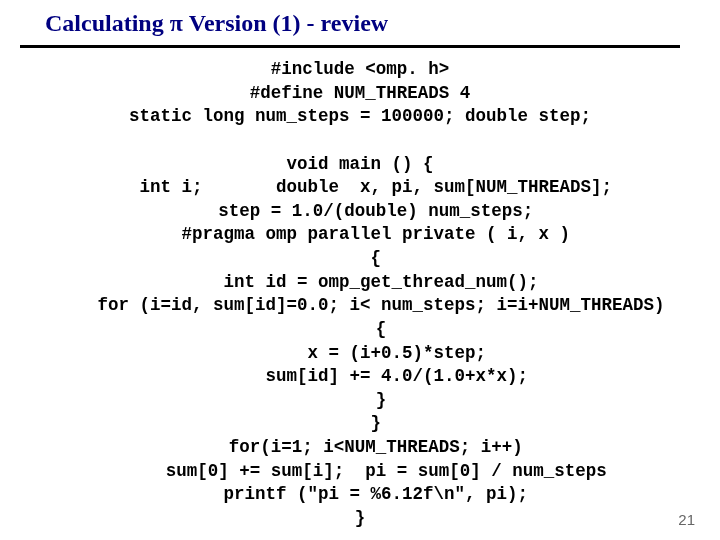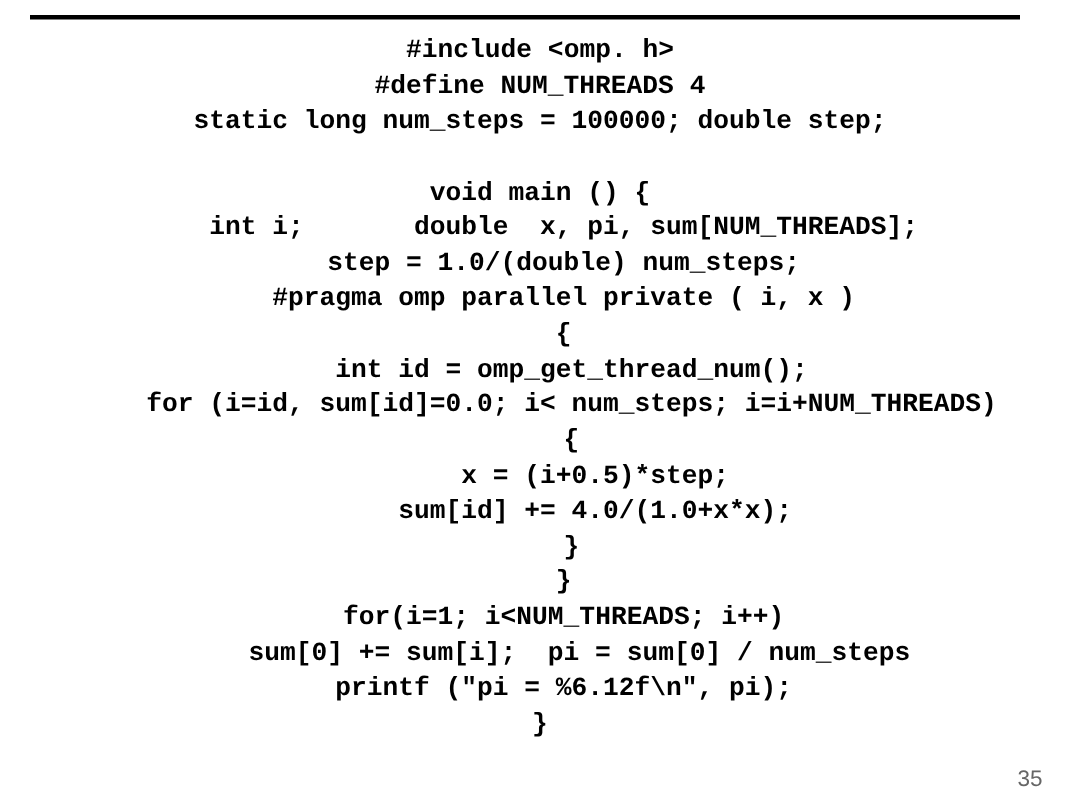--- a/index.html
+++ b/index.html
@@ -51,20 +51,21 @@
       right: 25px;
       font-size: 15px;
       color: #666666;
       font-family: Arial, sans-serif;
     }
   </style>
 </head>
 <body>
 
 <div class="slide">
+  <h1 class="title">Calculating π Version (1) - review</h1>
   <div class="underline"></div>
   <pre class="code-block">#include &lt;omp. h&gt;
 #define NUM_THREADS 4
 static long num_steps = 100000; double step;
 
 void main () {
    int i;       double  x, pi, sum[NUM_THREADS];
    step = 1.0/(double) num_steps;
    #pragma omp parallel private ( i, x )
    {
@@ -72,14 +73,14 @@
     for (i=id, sum[id]=0.0; i&lt; num_steps; i=i+NUM_THREADS)
     {
        x = (i+0.5)*step;
        sum[id] += 4.0/(1.0+x*x);
     }
    }
    for(i=1; i&lt;NUM_THREADS; i++)
      sum[0] += sum[i];  pi = sum[0] / num_steps
    printf ("pi = %6.12f\n", pi);
 }</pre>
-  <div class="page-number">35</div>
+  <div class="page-number">21</div>
 </div>
 
 </body></html>

